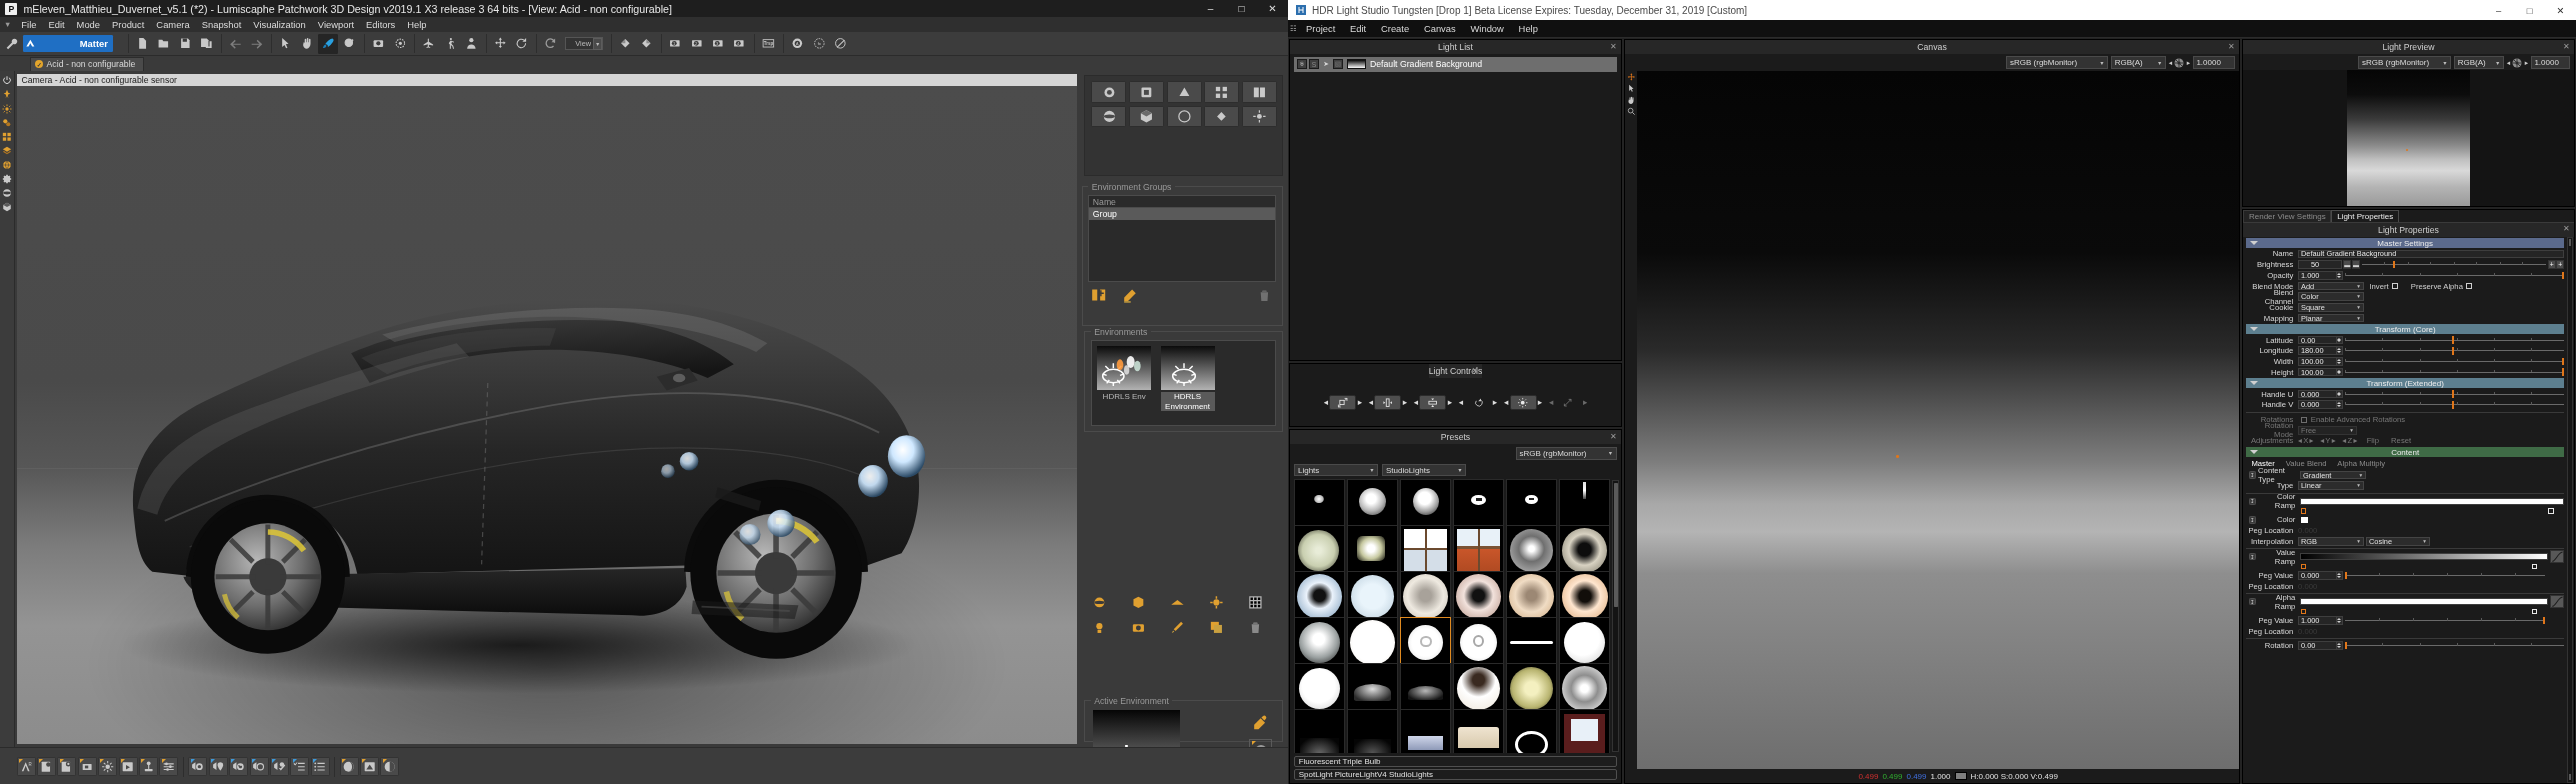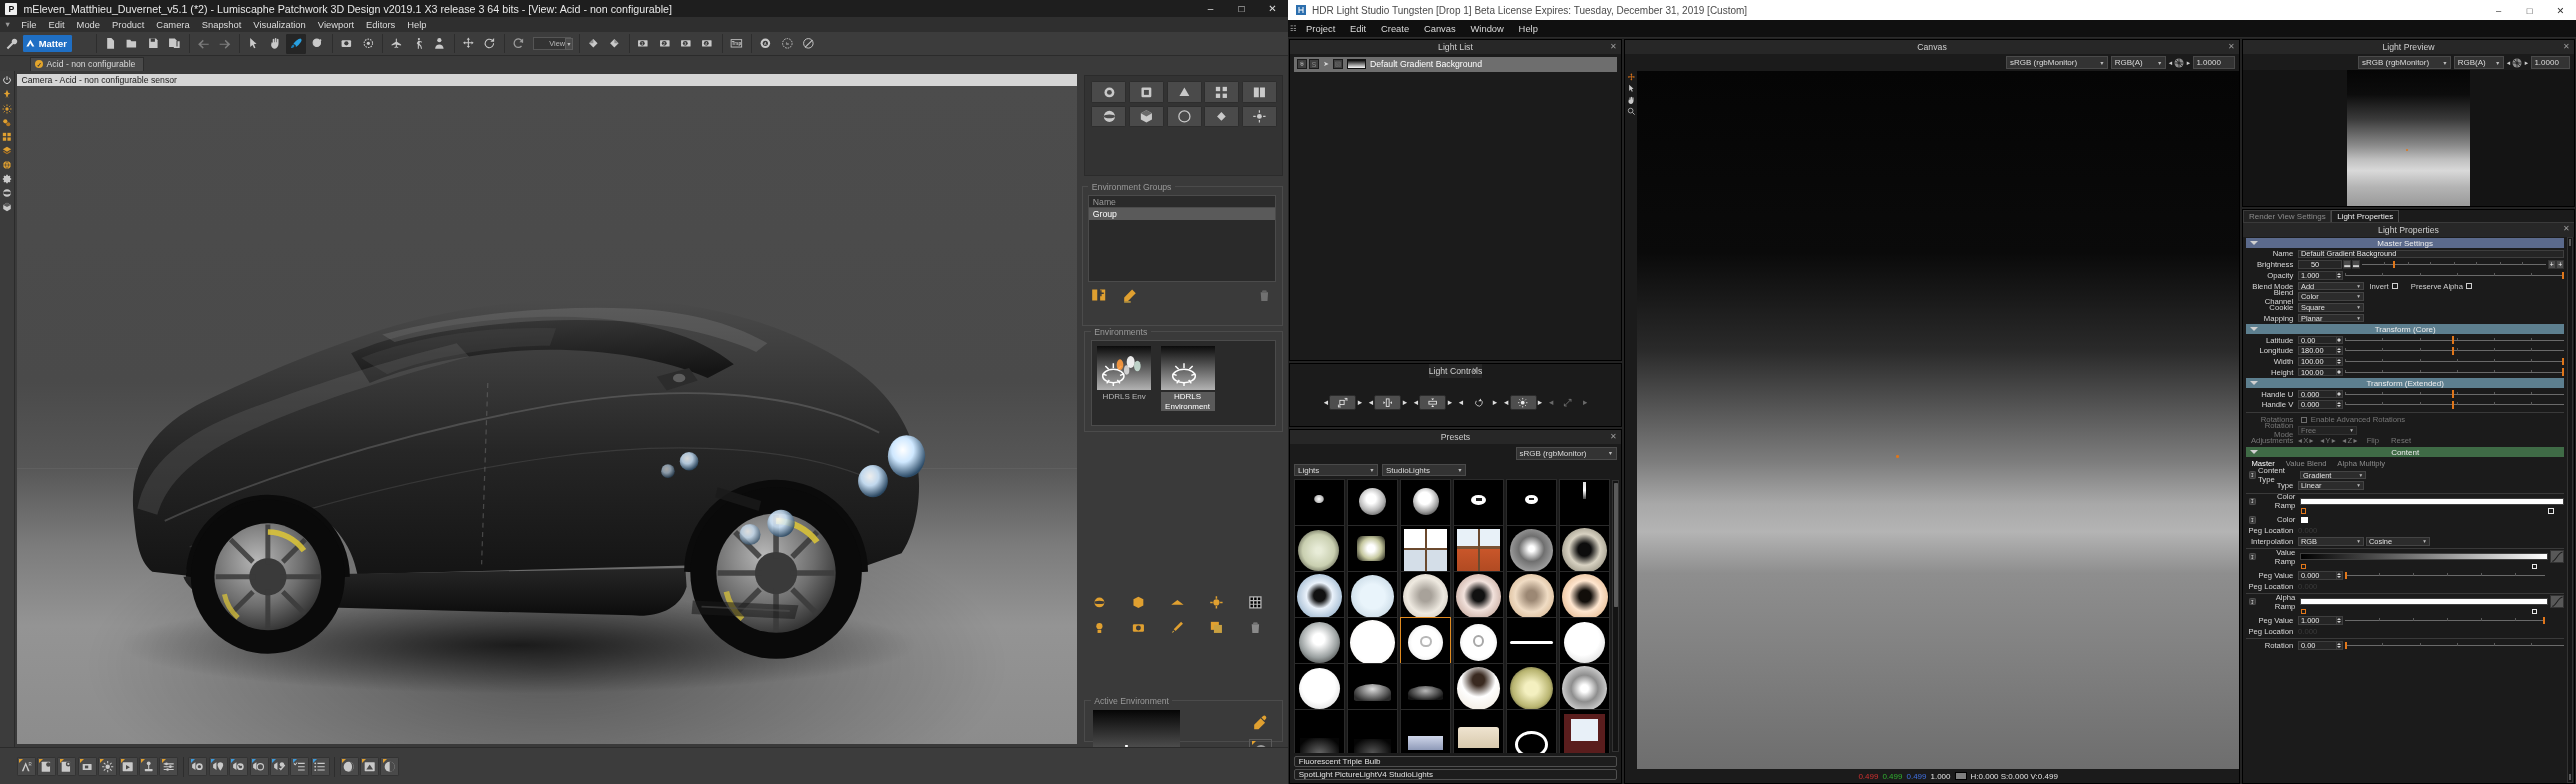--- a/index.html
+++ b/index.html
@@ -21,24 +21,24 @@
   .pw-menu .drop { color:#9a9a9a; font-size:7.4px; margin-right:4px;}
   .pw-menu span.mi { padding:1.3px 6px; }
 
   .pw-toolbar { height:24px; background:#3c3c3c; display:flex; align-items:center;
      border-bottom:0.7px solid #2b2b2b; padding-left:1.3px; }
   .tb-sep { width:0.7px; height:19px; background:#2d2d2d; margin:0 3.4px; }
   .tb-btn { width:20px; height:20px; display:flex; align-items:center; justify-content:center;
      margin:0 0.7px; border-radius:1.3px; position:relative;}
   .tb-btn.active { background:#252525; }
   .tb-matter { height:17.4px; background:#1f6fc4; color:#fff; display:flex; align-items:center;
-     padding:0 5.4px 0 2.7px; font-size:9.4px; font-weight:bold; border-radius:1.3px; margin-right:20px;}
+     padding:0 5.4px 0 2.7px; font-size:9.4px; font-weight:bold; border-radius:1.3px; margin-right:11px;gap:41px;}
   .tb-matter .logo { width:10.7px; height:10.7px; margin-right:2.7px; }
   .tb-combo { width:38px; height:13.4px; background:#333; border:0.7px solid #555; display:flex;
-     align-items:center; font-size:7.4px; color:#b9b9b9; padding-left:15px; margin:0 4px; }
+     align-items:center; font-size:7.4px; color:#b9b9b9; padding-left:9px; margin:0 4px; }
   .tb-combo .cb-arrow { margin-left:auto; width:9.4px; height:12px; background:#4a4a4a; border:0.7px solid #5c5c5c;
      display:flex;align-items:center;justify-content:center;font-size:5.4px;}
   .corner-tag { position:absolute; left:1.3px; top:1.3px; width:0; height:0;
      border-left:4.7px solid #e0a030; border-bottom:4.7px solid transparent;}
   .corner-tag.blue { border-left-color:#3d9bdc; }
 
   .pw-tabstrip { height:14.8px; background:#3a3a3a; display:flex; align-items:flex-end; padding-left:29.5px;}
   .pw-tab { height:14px; background:#4a4a4a; border:0.7px solid #2c2c2c; border-bottom:none;
      display:flex; align-items:center; padding:0 8px 0 4.7px; font-size:8.7px; color:#dadada;}
   .pw-tab .tabico { width:8px; height:8px; border-radius:50%; background:#e3a52c; margin-right:3.4px;

